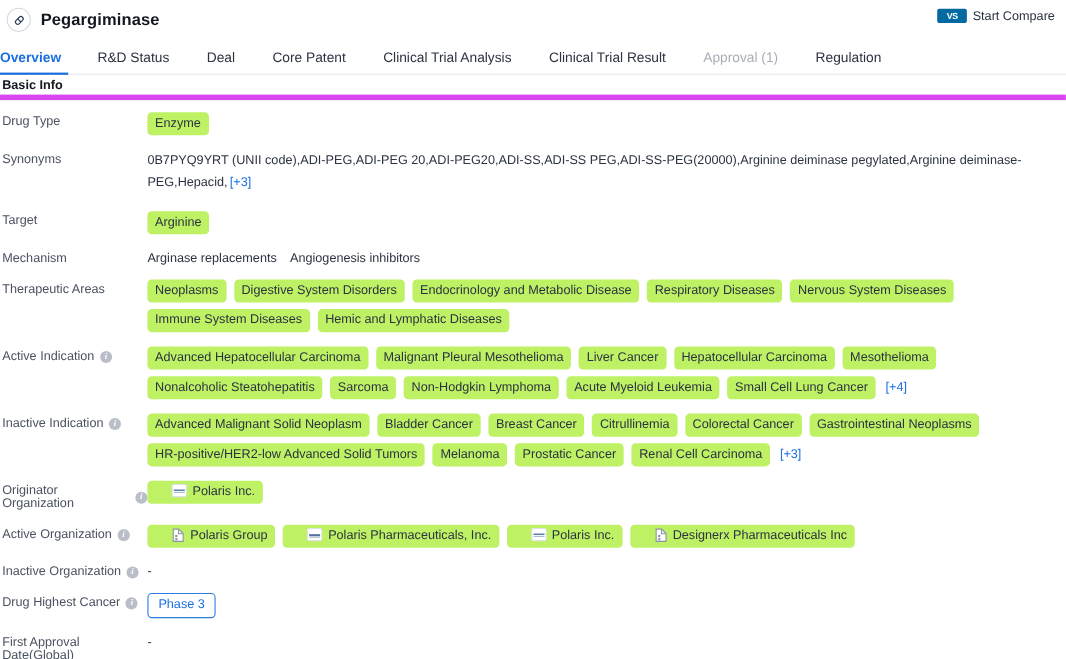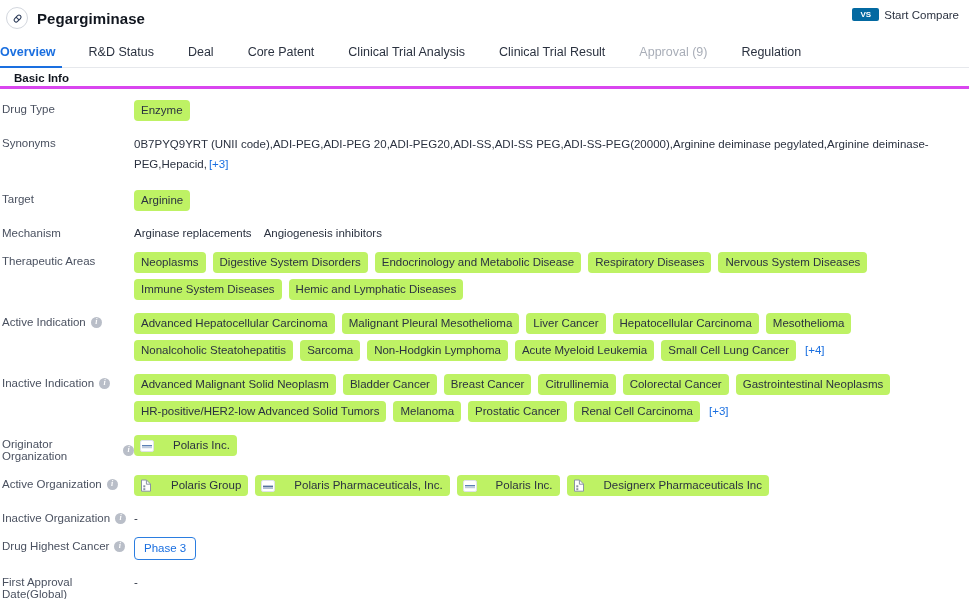--- a/index.html
+++ b/index.html
@@ -66,22 +66,22 @@
   .tab.active::after {
     content: ""; position: absolute;
     left: 0; right: 10px; bottom: -1px; height: 2px;
     background: #1a6fe0;
   }
   .tab.disabled { color: #a9aeb8; cursor: default; }
 
   
   .section-head {
     font-size: 11.5px; font-weight: bold; color: #11161f;
-    padding: 4px 0 2px 14px;
-    border-bottom: 3px solid #d946ef;
+    padding: 4px 0 2px 2px;
+    border-bottom: 5px solid #d946ef;
   }
 
   
   .rows { padding-top: 4px; }
   .row {
     display: flex;
     align-items: flex-start;
     padding: 7px 0 6px 0;
     min-height: 22px;
   }
@@ -108,21 +108,21 @@
   .chip {
     background: #bef264;
     border-radius: 4px;
     font-size: 11.5px;
     color: #2b3240;
     padding: 3px 7px 4px 7px;
     line-height: 14px;
     white-space: nowrap;
     cursor: pointer;
   }
-  .chip.org { display: inline-flex; align-items: flex-end; gap: 19px; padding-left: 6px; }
+  .chip.org { display: inline-flex; align-items: flex-start; gap: 5px; padding-left: 22px; }
 
   .plain-text {
     font-size: 11.5px; color: #2b3240; line-height: 17px;
     padding-top: 2px; word-break: break-word;
   }
   .mech { display: flex; gap: 12px; font-size: 11.5px; color: #2b3240; padding-top: 3px; }
   .more-link {
     color: #1a6fe0; font-size: 11.5px; cursor: pointer;
     display: inline-flex; align-items: center; padding: 3px 2px 4px 2px;
   }
@@ -169,21 +169,21 @@
   </button>
 </div>
 
 <div class="tabbar">
   <div class="tab active">Overview</div>
   <div class="tab">R&amp;D Status</div>
   <div class="tab">Deal</div>
   <div class="tab">Core Patent</div>
   <div class="tab">Clinical Trial Analysis</div>
   <div class="tab">Clinical Trial Result</div>
-  <div class="tab disabled">Approval (9)</div>
+  <div class="tab disabled">Approval (1)</div>
   <div class="tab">Regulation</div>
 </div>
 
 <div class="section-head">Basic Info</div>
 
 <div class="rows">
 
   <div class="row">
     <div class="row-label">
       <span>Drug Type</span>

